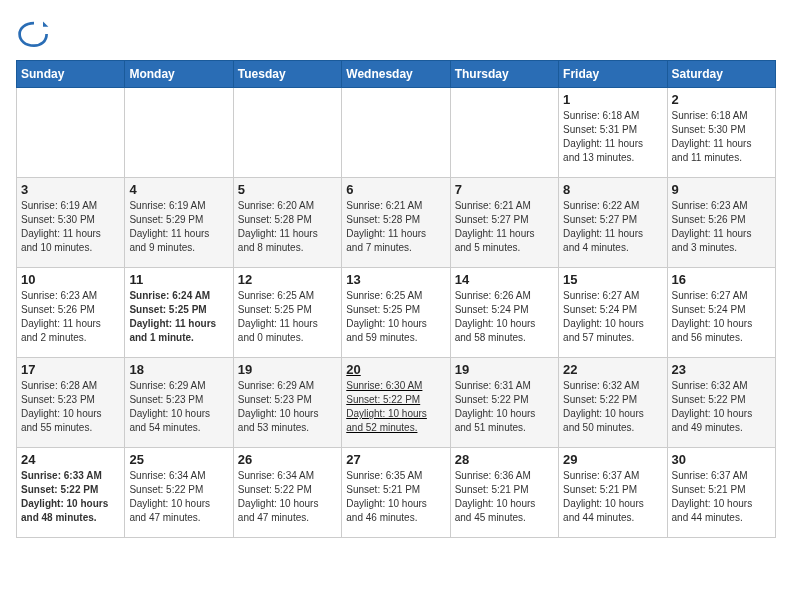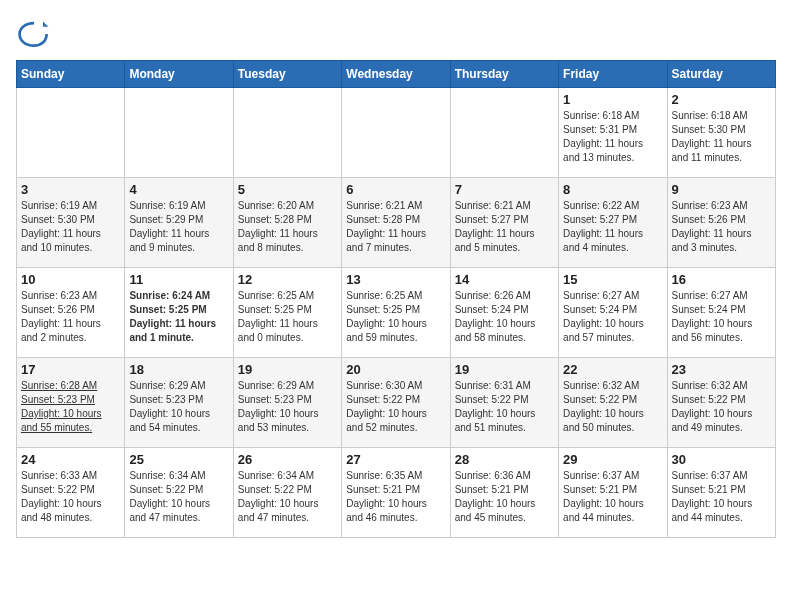--- a/index.html
+++ b/index.html
@@ -240,40 +240,40 @@
           <span class="day-num">16</span>
           <div class="day-info" style="white-space: pre-line;">Sunrise: 6:27 AM
 Sunset: 5:24 PM
 Daylight: 10 hours
 and 56 minutes.</div>
         </td>
       </tr>
       <tr>
         <td style="background: rgb(245, 245, 245); margin-top: 16px;">
           <span class="day-num">17</span>
-          <div class="day-info" style="white-space: pre-line; text-decoration: underline;">Sunrise: 6:28 AM
+          <div class="day-info" style="white-space: pre-line;">Sunrise: 6:28 AM
 Sunset: 5:23 PM
 Daylight: 10 hours
 and 55 minutes.</div>
         </td>
         <td style="background: rgb(245, 245, 245);">
           <span class="day-num">18</span>
           <div class="day-info" style="white-space: pre-line;">Sunrise: 6:29 AM
 Sunset: 5:23 PM
 Daylight: 10 hours
 and 54 minutes.</div>
         </td>
         <td style="background: rgb(245, 245, 245);">
           <span class="day-num">19</span>
           <div class="day-info" style="white-space: pre-line;">Sunrise: 6:29 AM
 Sunset: 5:23 PM
 Daylight: 10 hours
 and 53 minutes.</div>
         </td>
-        <td style="background: rgb(245, 245, 245);">
+        <td style="background: rgb(245, 245, 245); text-decoration: underline;">
           <span class="day-num">20</span>
           <div class="day-info" style="white-space: pre-line;">Sunrise: 6:30 AM
 Sunset: 5:22 PM
 Daylight: 10 hours
 and 52 minutes.</div>
         </td>
         <td style="background: rgb(245, 245, 245);">
           <span class="day-num">19</span>
           <div class="day-info" style="white-space: pre-line;">Sunrise: 6:31 AM
 Sunset: 5:22 PM
@@ -291,21 +291,21 @@
           <span class="day-num">23</span>
           <div class="day-info" style="white-space: pre-line;">Sunrise: 6:32 AM
 Sunset: 5:22 PM
 Daylight: 10 hours
 and 49 minutes.</div>
         </td>
       </tr>
       <tr>
         <td>
           <span class="day-num">24</span>
-          <div class="day-info" style="white-space: pre-line;">Sunrise: 6:33 AM
+          <div class="day-info" style="white-space: pre-line; font-weight: bold;">Sunrise: 6:33 AM
 Sunset: 5:22 PM
 Daylight: 10 hours
 and 48 minutes.</div>
         </td>
         <td>
           <span class="day-num">25</span>
           <div class="day-info" style="white-space: pre-line;">Sunrise: 6:34 AM
 Sunset: 5:22 PM
 Daylight: 10 hours
 and 47 minutes.</div>

